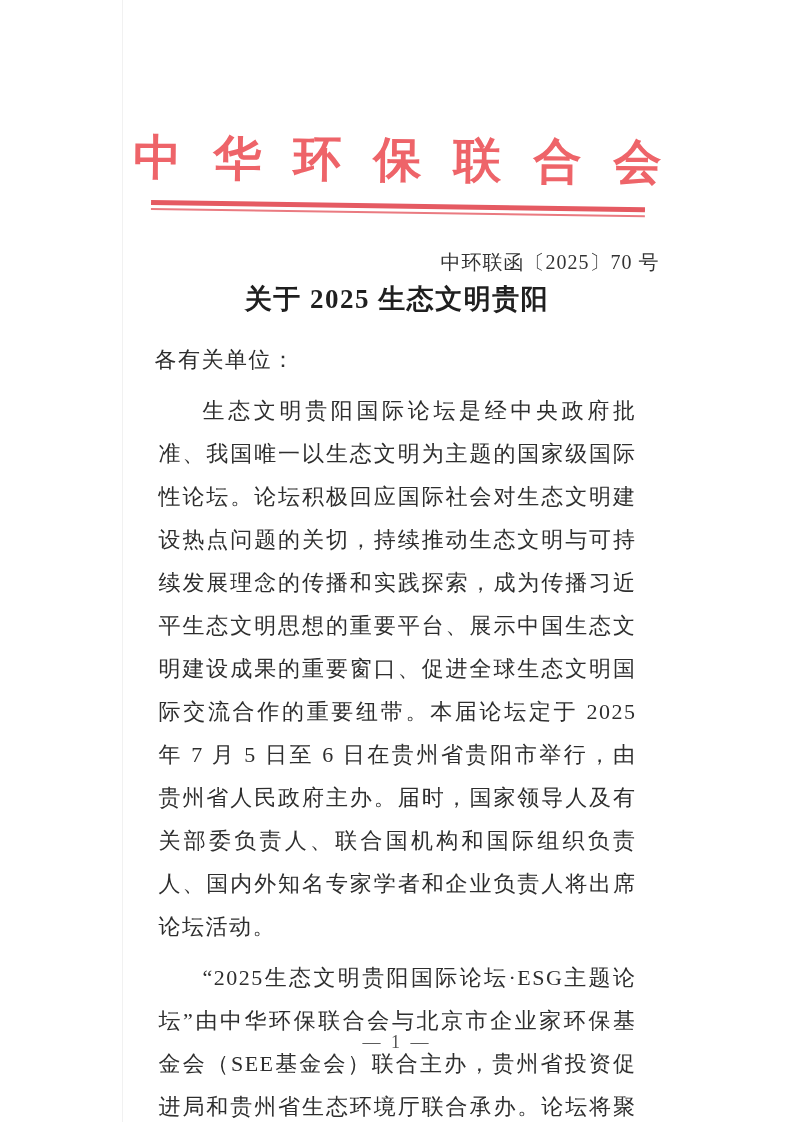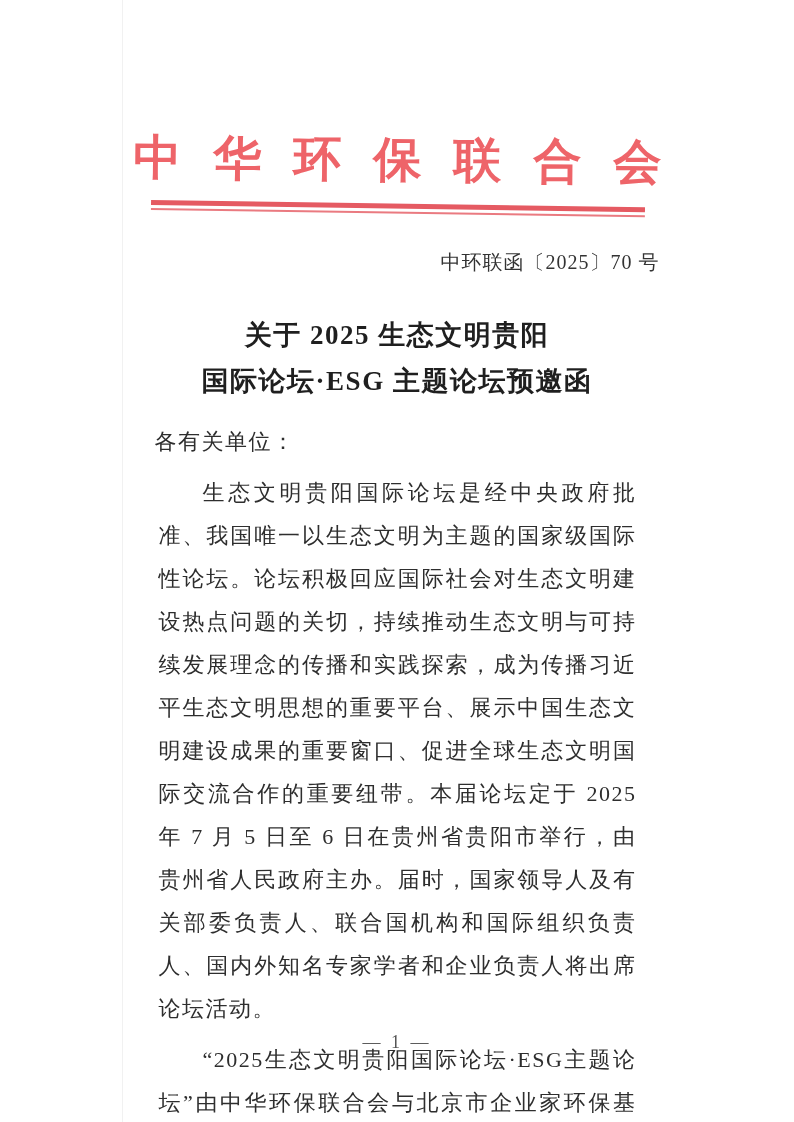--- a/index.html
+++ b/index.html
@@ -41,21 +41,20 @@
   .doc-number {
     margin-top: 38px;
     padding-right: 72px;
     text-align: right;
     font-size: 20px;
     line-height: 28px;
     color: #333333;
     letter-spacing: 1px;
   }
   .doc-title {
-    margin-top: 36px;
     text-align: center;
     font-size: 27px;
     font-weight: 700;
     line-height: 46px;
     letter-spacing: 1.5px;
     color: #1f1f1f;
   }
   .body-text {
     margin-top: 16px;
     padding: 0 87px 0 88px;
@@ -93,21 +92,20 @@
 
   <div class="rule-wrap">
     <div class="rule-thick"></div>
     <div class="rule-thin"></div>
   </div>
 
   <div class="doc-number">中环联函〔2025〕70 号</div>
 
   <div class="doc-title">
     <div>关于 2025 生态文明贵阳</div>
-    <div>国际论坛·ESG 主题论坛预邀函</div>
   </div>
 
   <div class="body-text">
     <p class="salutation">各有关单位：</p>
     <p class="para">生态文明贵阳国际论坛是经中央政府批准、我国唯一以生态文明为主题的国家级国际性论坛。论坛积极回应国际社会对生态文明建设热点问题的关切，持续推动生态文明与可持续发展理念的传播和实践探索，成为传播习近平生态文明思想的重要平台、展示中国生态文明建设成果的重要窗口、促进全球生态文明国际交流合作的重要纽带。本届论坛定于 2025 年 7 月 5 日至 6 日在贵州省贵阳市举行，由贵州省人民政府主办。届时，国家领导人及有关部委负责人、联合国机构和国际组织负责人、国内外知名专家学者和企业负责人将出席论坛活动。</p>
     <p class="para">“2025生态文明贵阳国际论坛·ESG主题论坛”由中华环保联合会与北京市企业家环保基金会（SEE基金会）联合主办，贵州省投资促进局和贵州省生态环境厅联合承办。论坛将聚集有关政府、企业、学界及行业组织等，围绕多方协作推动ESG创新实践与绿色发展论坛主题，促进可持续发展理念传播，推动ESG国际</p>
   </div>
 
   <div class="page-number">— 1 —</div>
 

